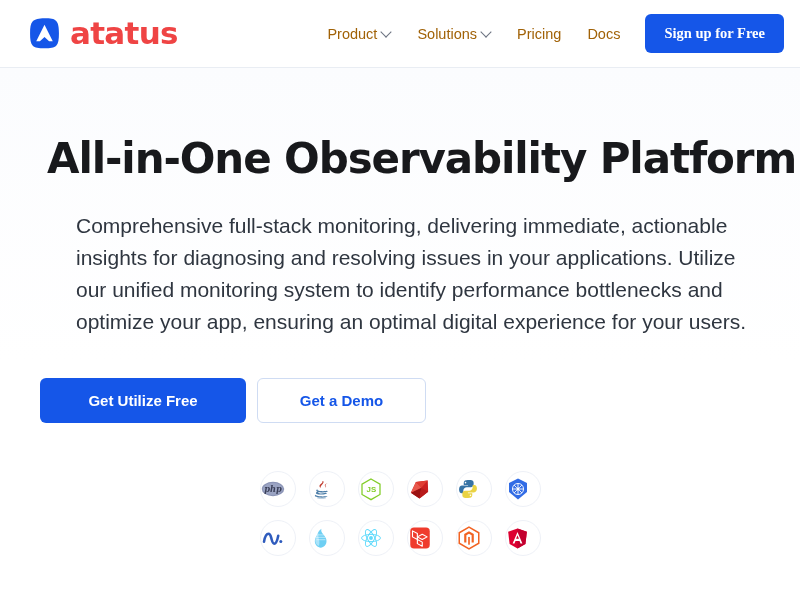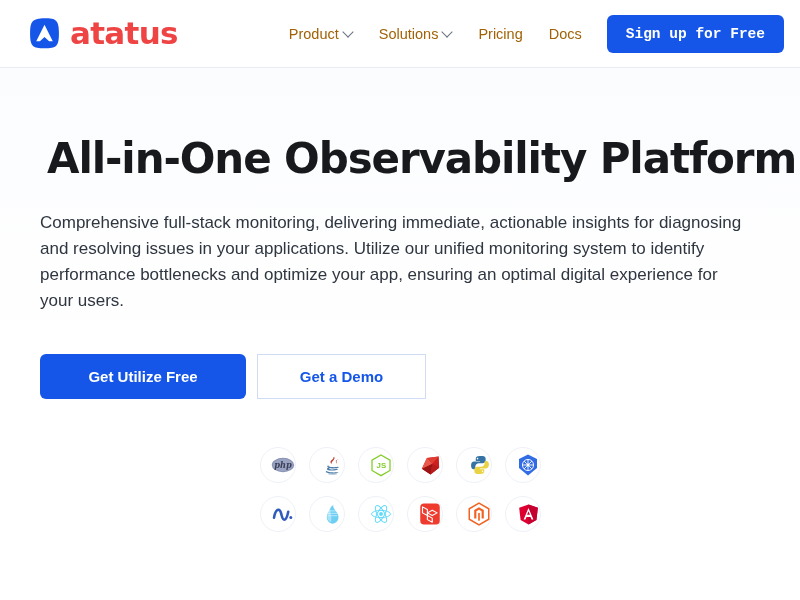--- a/index.html
+++ b/index.html
@@ -74,45 +74,46 @@
     margin-left: 12px;
     background: #1556e8;
     color: #ffffff;
     font-size: 14.5px;
     font-weight: 700;
     border: none;
     border-radius: 6px;
     padding: 11px 19px;
     cursor: pointer;
     white-space: nowrap;
-    font-family: Liberation Mono, monospace;
+    font-family: Liberation Serif, serif;
   }
 
   
   .hero {
     padding: 67px 40px 0 40px;
     background: linear-gradient(180deg, #fbfcfe 0%, #ffffff 55%);
     height: 532px;
   }
   .headline {
     font-size: 42px;
     line-height: 1.12;
     font-weight: 700;
     color: #18191c;
     letter-spacing: -1.1px;
     font-family: "DejaVu Sans", sans-serif;
     white-space: nowrap;
     margin-left: 7px;
   }
   .subtext {
     margin-top: 28px;
-    font-size: 17px;
-    line-height: 26px;
+    font-size: 21px;
+    line-height: 32px;
     color: #2f3640;
     max-width: 712px;
+    margin-left: 36px;
   }
 
   .cta-row {
     margin-top: 40px;
     display: flex;
     align-items: center;
     gap: 11px;
   }
   .btn-primary {
     background: #1556e8;
@@ -125,21 +126,21 @@
     height: 45px;
     cursor: pointer;
     font-family: "Liberation Sans", sans-serif;
   }
   .btn-secondary {
     background: #ffffff;
     color: #1556e8;
     font-size: 15px;
     font-weight: 700;
     border: 1px solid #cfdcf3;
-    border-radius: 0;
+    border-radius: 6px;
     width: 169px;
     height: 45px;
     cursor: pointer;
     font-family: "Liberation Sans", sans-serif;
   }
 
   
   .tech {
     margin-top: 48px;
     display: flex;
@@ -151,21 +152,21 @@
     display: flex;
     gap: 13px;
   }
   .tech-chip {
     width: 36px; height: 36px;
     border-radius: 50%;
     background: #ffffff;
     border: 1px solid #eef1f7;
     display: flex;
     align-items: center;
-    justify-content: flex-end;
+    justify-content: flex-start;
     cursor: pointer;
   }
   .tech-chip svg { display: block; }
 </style>
 </head>
 <body>
 
 <div class="header">
 
   <div class="brand">

